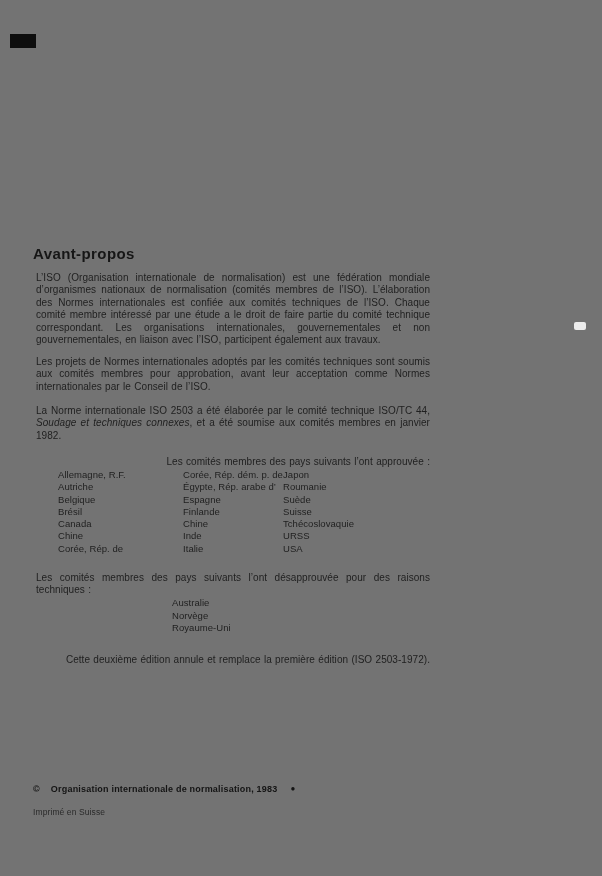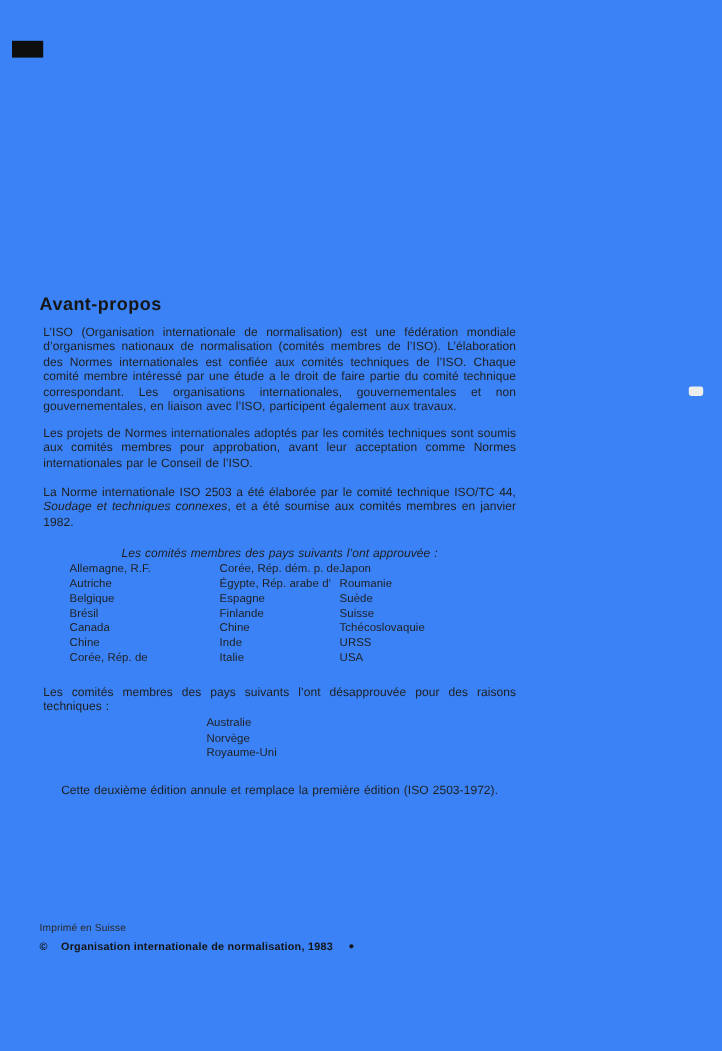--- a/index.html
+++ b/index.html
@@ -4,21 +4,21 @@
 <style>
   html, body {
     margin: 0;
     padding: 0;
     background: #ffffff;
   }
   .page {
     position: relative;
     width: 602px;
     height: 876px;
-    background: #3b82f6;
+    background: #737373;
     overflow: hidden;
     font-family: "Liberation Sans", sans-serif;
     color: #1f1f1f;
   }
   .reg-mark {
     position: absolute;
     left: 10px;
     top: 34px;
     width: 26px;
     height: 14px;
@@ -48,23 +48,23 @@
     width: 394px;
     font-size: 10px;
     line-height: 12.4px;
     text-align: justify;
     word-spacing: 0.5px;
     letter-spacing: 0.05px;
   }
   .p1 { top: 262px; }
   .p2 { top: 346px; }
   .p3 { top: 395px; }
-  .approved-intro { top: 446px; text-align: center; font-style: italic; }
+  .approved-intro { top: 446px; text-align: right; }
   .disapproved-intro { top: 562px; }
-  .edition-note { top: 644px; text-align: center; }
+  .edition-note { top: 644px; text-align: right; }
   .italic { font-style: italic; }
   .country-col {
     position: absolute;
     top: 469px;
     font-size: 9.5px;
     line-height: 12.3px;
     letter-spacing: 0.05px;
     white-space: nowrap;
   }
   .col1 { left: 58px; }
@@ -92,21 +92,21 @@
   }
   .copyright-symbol { margin-right: 11px; font-weight: 700; }
   .copyright-bullet {
     margin-left: 13px;
     font-size: 8px;
     line-height: 8px;
   }
   .printed-line {
     position: absolute;
     left: 33px;
-    top: 768px;
+    top: 807px;
     font-size: 8.5px;
     letter-spacing: 0.1px;
     color: #2a2a2a;
   }
 </style>
 </head>
 <body>
 
 <div class="page">
 

